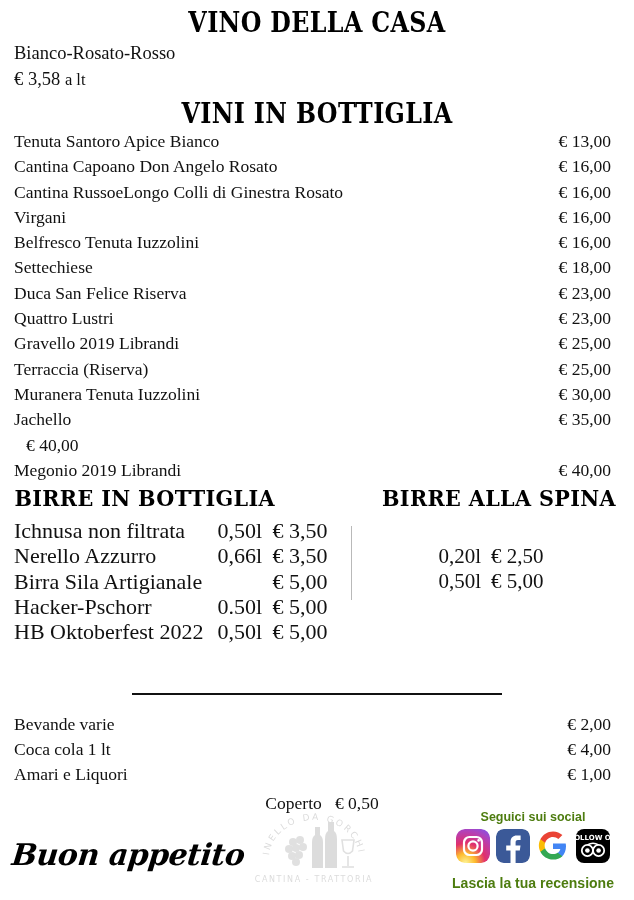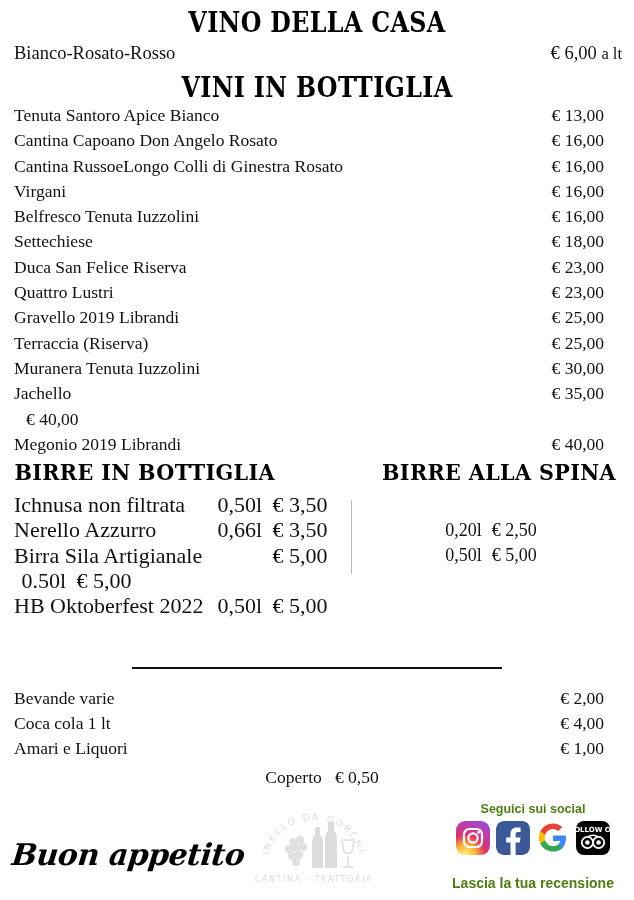--- a/index.html
+++ b/index.html
@@ -53,41 +53,42 @@
     margin: 0;
     padding: 0;
     list-style: none;
   }
   .row {
     display: flex;
     align-items: baseline;
     justify-content: space-between;
     font-size: 17.5px;
     line-height: 25.3px;
-    padding: 0 30px 0 14px;
+    padding: 0 23px 0 14px;
     white-space: nowrap;
   }
   .row .name {
     flex: 0 1 auto;
     overflow: hidden;
   }
   .row .price {
     flex: 0 0 auto;
     padding-left: 12px;
   }
 
   
   .house-row {
     display: flex;
     align-items: baseline;
     justify-content: space-between;
     font-size: 18.5px;
     line-height: 26px;
     padding: 2px 12px 0 14px;
     white-space: nowrap;
+    flex-direction: column;
   }
   .house-row .price .unit {
     font-size: 16.5px;
   }
 
   
   .beer-block {
     position: relative;
     margin-top: 1px;
   }
@@ -149,21 +150,21 @@
     flex: 0 0 auto;
     padding-left: 10px;
     text-align: center;
     min-width: 56px;
   }
 
   .tap-row {
     display: flex;
     align-items: flex-end;
     justify-content: center;
-    font-size: 18px;
+    font-size: 21px;
     line-height: 25.3px;
     white-space: nowrap;
   }
   .tap-row .bvol {
     flex: 0 0 auto;
     text-align: right;
   }
   .tap-row .bprice {
     flex: 0 0 auto;
     padding-left: 10px;
@@ -252,21 +253,21 @@
     white-space: nowrap;
   }
   .social-title {
     font-size: 12.5px;
     line-height: 15px;
     margin-bottom: 4px;
   }
   .social-sub {
     font-size: 14px;
     line-height: 17px;
-    margin-top: 20px;
+    margin-top: 12px;
   }
   .icons {
     display: flex;
     align-items: center;
     justify-content: center;
     gap: 6px;
   }
   .icon {
     width: 34px;
     height: 34px;
@@ -280,21 +281,21 @@
 </head>
 <body>
 
 <div class="sheet">
 
   <div class="display-heading h-casa">VINO DELLA CASA</div>
 
   <div class="house-row">
     <span class="name">Bianco-Rosato-Rosso</span>
     <span class="price">
-      <span>€ 6,00</span>
+      <span>€ 3,58</span>
       <span class="unit">a lt</span>
     </span>
   </div>
 
   <div class="display-heading h-bottiglia">VINI IN BOTTIGLIA</div>
 
   <ul class="rows" id="wine-list">
       <li class="row">
         <span class="name">Tenuta Santoro Apice Bianco</span>
         <span class="price">€ 13,00</span>
@@ -371,20 +372,21 @@
             <span class="bname">Nerello Azzurro</span>
             <span class="bvol">0,66l</span>
             <span class="bprice">€ 3,50</span>
           </div>
           <div class="beer-row">
             <span class="bname">Birra Sila Artigianale</span>
             <span class="bvol"></span>
             <span class="bprice">€ 5,00</span>
           </div>
           <div class="beer-row">
+            <span class="bname">Hacker-Pschorr</span>
             <span class="bvol">0.50l</span>
             <span class="bprice">€ 5,00</span>
           </div>
           <div class="beer-row">
             <span class="bname">HB Oktoberfest 2022</span>
             <span class="bvol">0,50l</span>
             <span class="bprice">€ 5,00</span>
           </div>
         </div>
       <div class="beer-right" id="tap-list">

